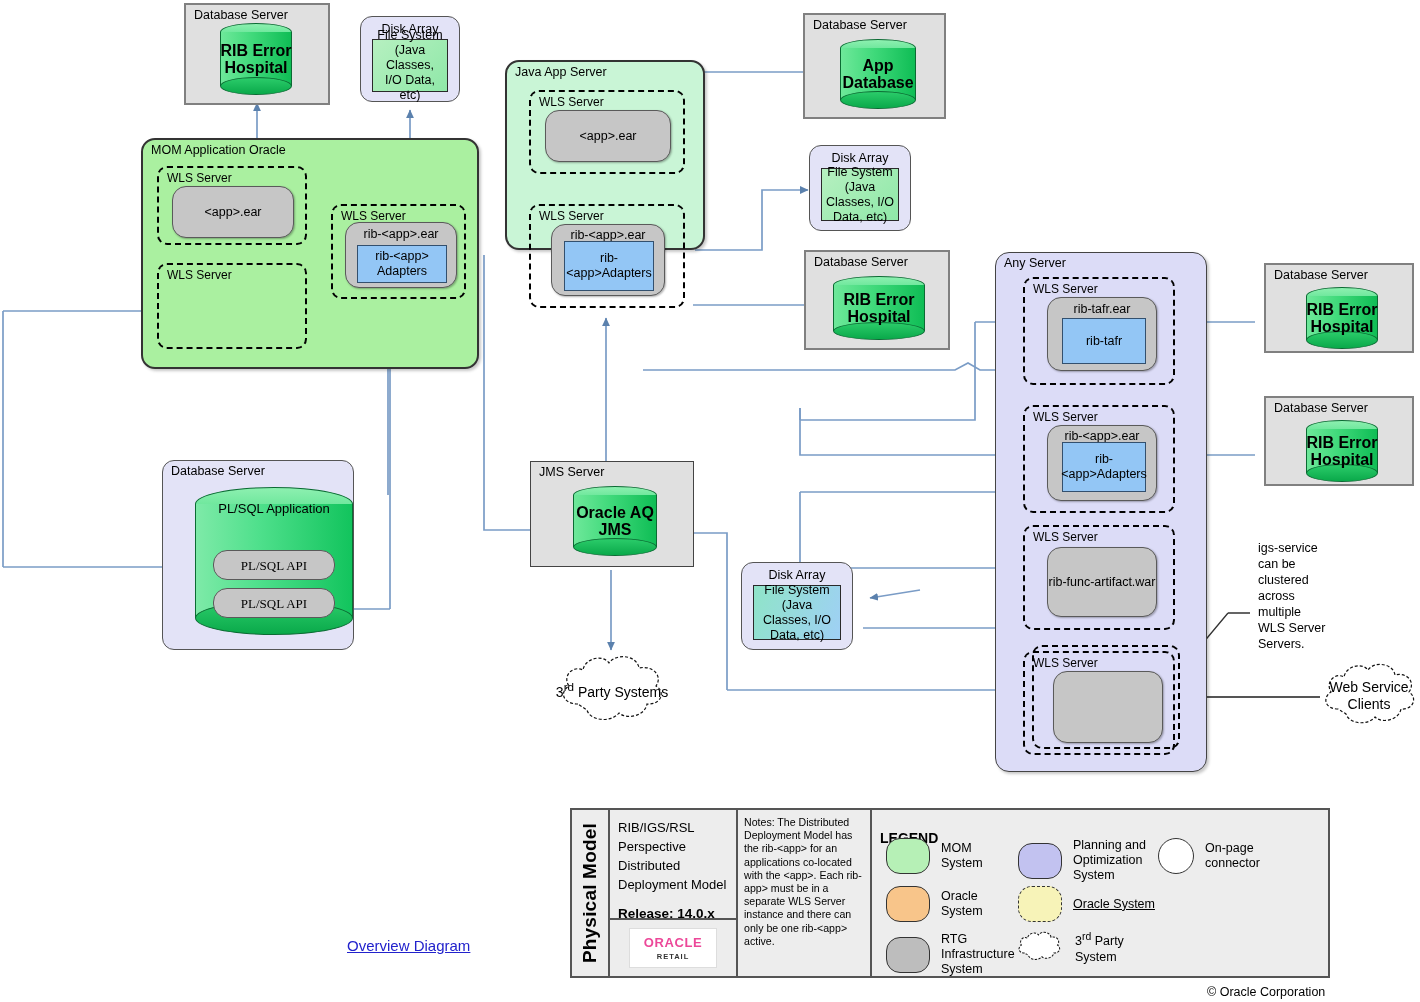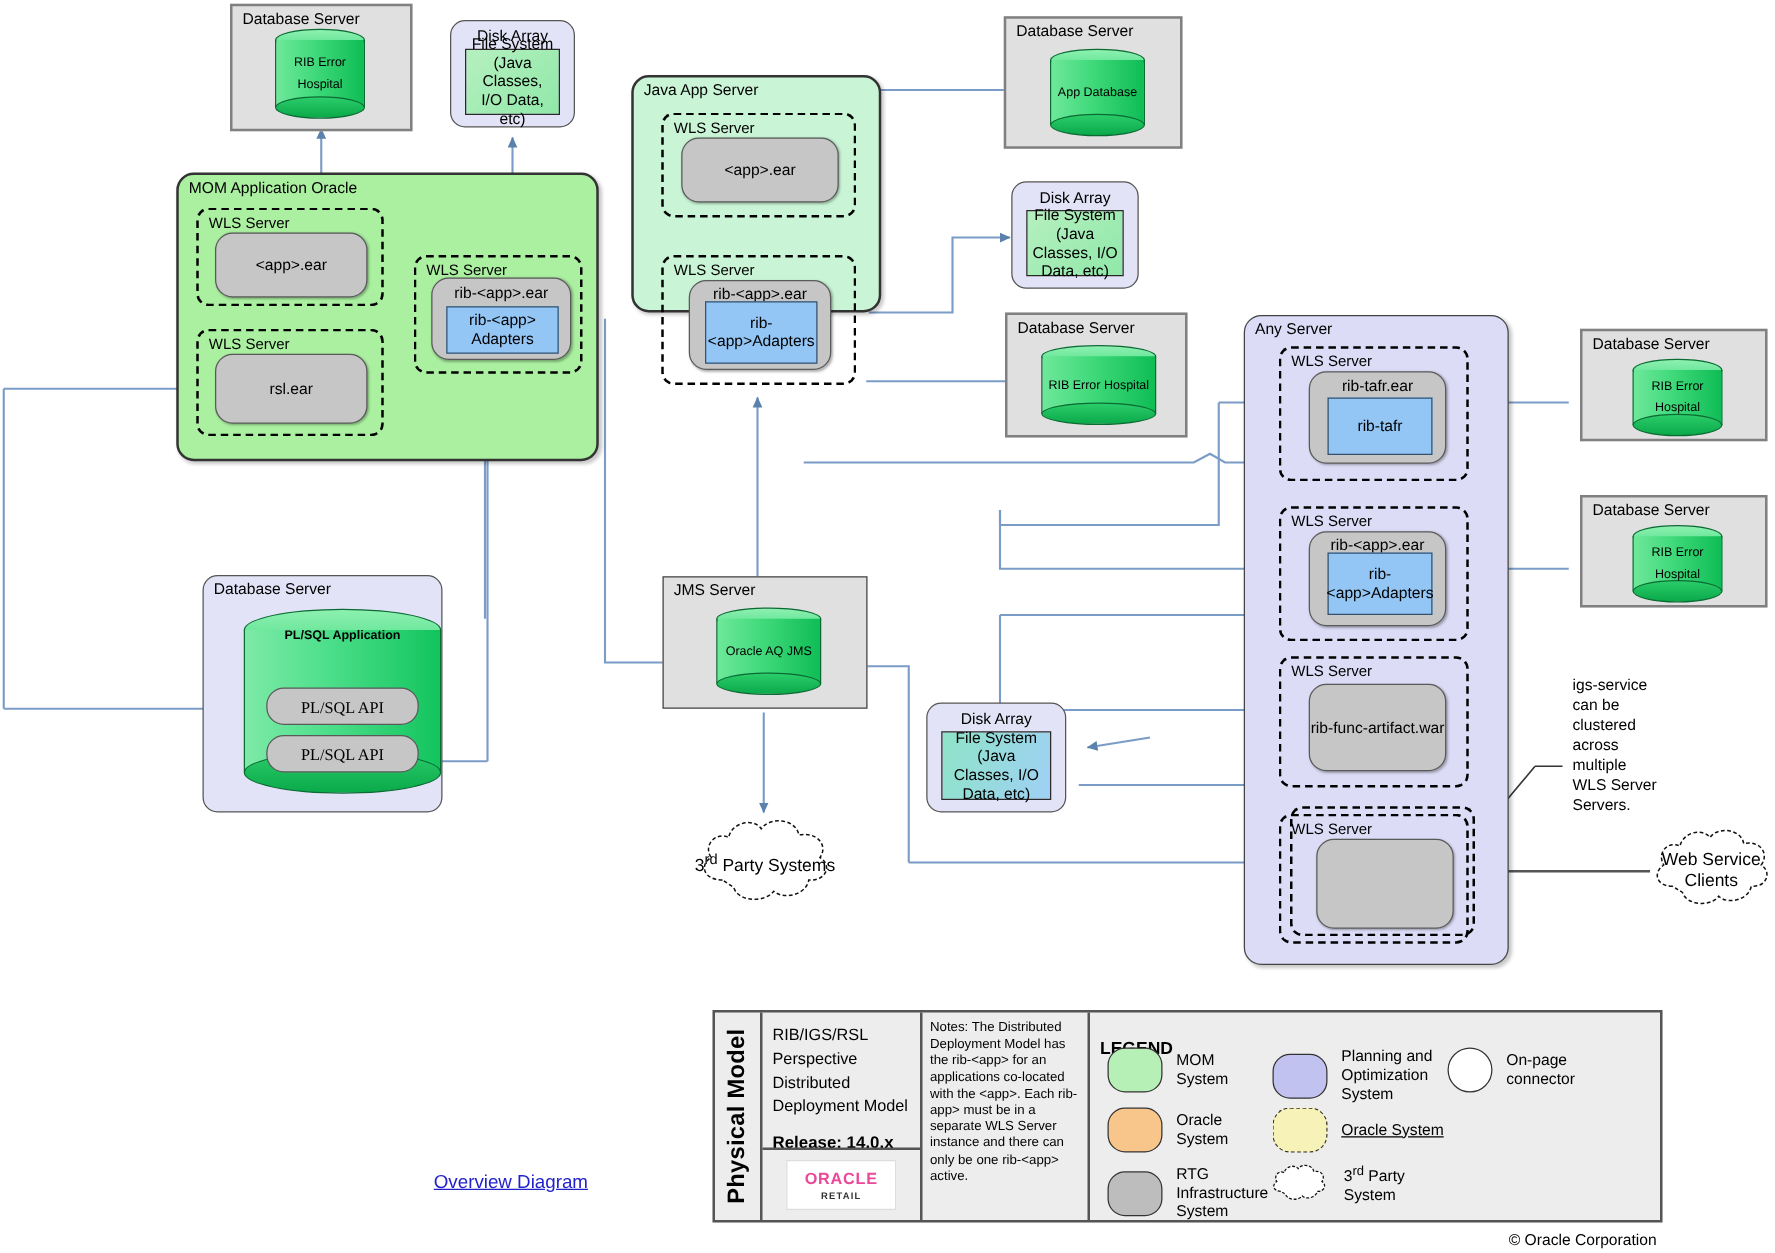--- a/index.html
+++ b/index.html
@@ -40,21 +40,21 @@
     background:linear-gradient(90deg,#6ee89a 0%,#3fd97a 45%,#0fbd55 100%);
     border-left:1.5px solid #0b6b33;border-right:1.5px solid #0b6b33;}
   .cyl .top{position:absolute;left:0;right:0;top:0;height:18px;border-radius:50%;
     background:linear-gradient(180deg,#8df0b0,#54e08c);border:1.5px solid #0b6b33;
     box-sizing:border-box;}
   .cyl .bot{position:absolute;left:0;right:0;bottom:0;height:18px;border-radius:50%;
     background:linear-gradient(180deg,#2bcc6a,#0aa94a);border:1.5px solid #0b6b33;
     box-sizing:border-box;}
   .cyl .txt{position:absolute;left:0;right:0;top:0;bottom:0;display:flex;
     flex-direction:column;align-items:center;justify-content:center;
-    font-size:10px;line-height:17px;font-weight:normal;text-align:center;z-index:3;}
+    font-size:16px;line-height:17px;font-weight:bold;text-align:center;z-index:3;}
   .cyl.pale .body{background:linear-gradient(90deg,#7eeaa8 0%,#4fe08c 40%,#12c45d 100%);}
 
   
   .cloud{position:absolute;}
   .cloud svg{position:absolute;left:0;top:0;}
   .cloud .txt{position:absolute;left:0;right:0;top:0;bottom:0;display:flex;
     flex-direction:column;align-items:center;justify-content:center;
     font-size:14px;line-height:17px;text-align:center;}
 
   
@@ -213,24 +213,20 @@
   <div class="node wls" style="left:14px;top:26px;width:150px;height:79px;">
     <div class="ctitle small">WLS Server</div>
     <div class="node ear" style="left:13px;top:18px;width:122px;height:52px;display:flex;
                 align-items:center;justify-content:center;">
       <div class="lbl">&lt;app&gt;.ear</div>
     </div>
   </div>
 
   <div class="node wls" style="left:14px;top:123px;width:150px;height:86px;">
     <div class="ctitle small">WLS Server</div>
-    <div class="node ear" style="left:13px;top:18px;width:122px;height:56px;display:flex;
-                align-items:center;justify-content:center;">
-      <div class="lbl">rsl.ear</div>
-    </div>
   </div>
 
   <div class="node wls" style="left:188px;top:64px;width:135px;height:95px;">
     <div class="ctitle small">WLS Server</div>
     <div class="node ear" style="left:12px;top:16px;width:112px;height:66px;">
       <div class="ctr lbl" style="top:4px;">rib-&lt;app&gt;.ear</div>
       <div class="node adapter" style="left:11px;top:22px;width:90px;height:38px;display:flex;
                   align-items:center;justify-content:center;">
         <div class="lbl">rib-&lt;app&gt; Adapters</div>
       </div>
@@ -348,21 +344,21 @@
     <div class="txt">RIB Error Hospital</div>
   </div>
 </div>
 
 <div class="node diskarray" style="left:162px;top:460px;width:192px;height:190px;">
   <div class="ctitle">Database Server</div>
   <div class="cyl pale" style="left:32px;top:26px;width:158px;height:148px;">
     <div class="top" style="height:34px;border-radius:50%;"></div>
     <div class="body" style="top:17px;bottom:17px;"></div>
     <div class="bot" style="height:34px;border-radius:50%;"></div>
-    <div class="lbl" style="position:absolute;left:0;right:0;top:14px;z-index:3;font-size:10px;font-weight:bold;">PL/SQL Application</div>
+    <div class="lbl" style="position:absolute;left:0;right:0;top:14px;z-index:3;font-size:13px;">PL/SQL Application</div>
     <div class="node plsqlapi" style="left:18px;top:63px;width:122px;height:30px;z-index:3;display:flex;
                 align-items:center;justify-content:center;">
       <div class="lbl" style="font-family:'Liberation Serif','DejaVu Serif',serif;font-size:13px;">PL/SQL API</div>
     </div>
     <div class="node plsqlapi" style="left:18px;top:101px;width:122px;height:30px;z-index:3;display:flex;
                 align-items:center;justify-content:center;">
       <div class="lbl" style="font-family:'Liberation Serif','DejaVu Serif',serif;font-size:13px;">PL/SQL API</div>
     </div>
   </div>
 </div>

